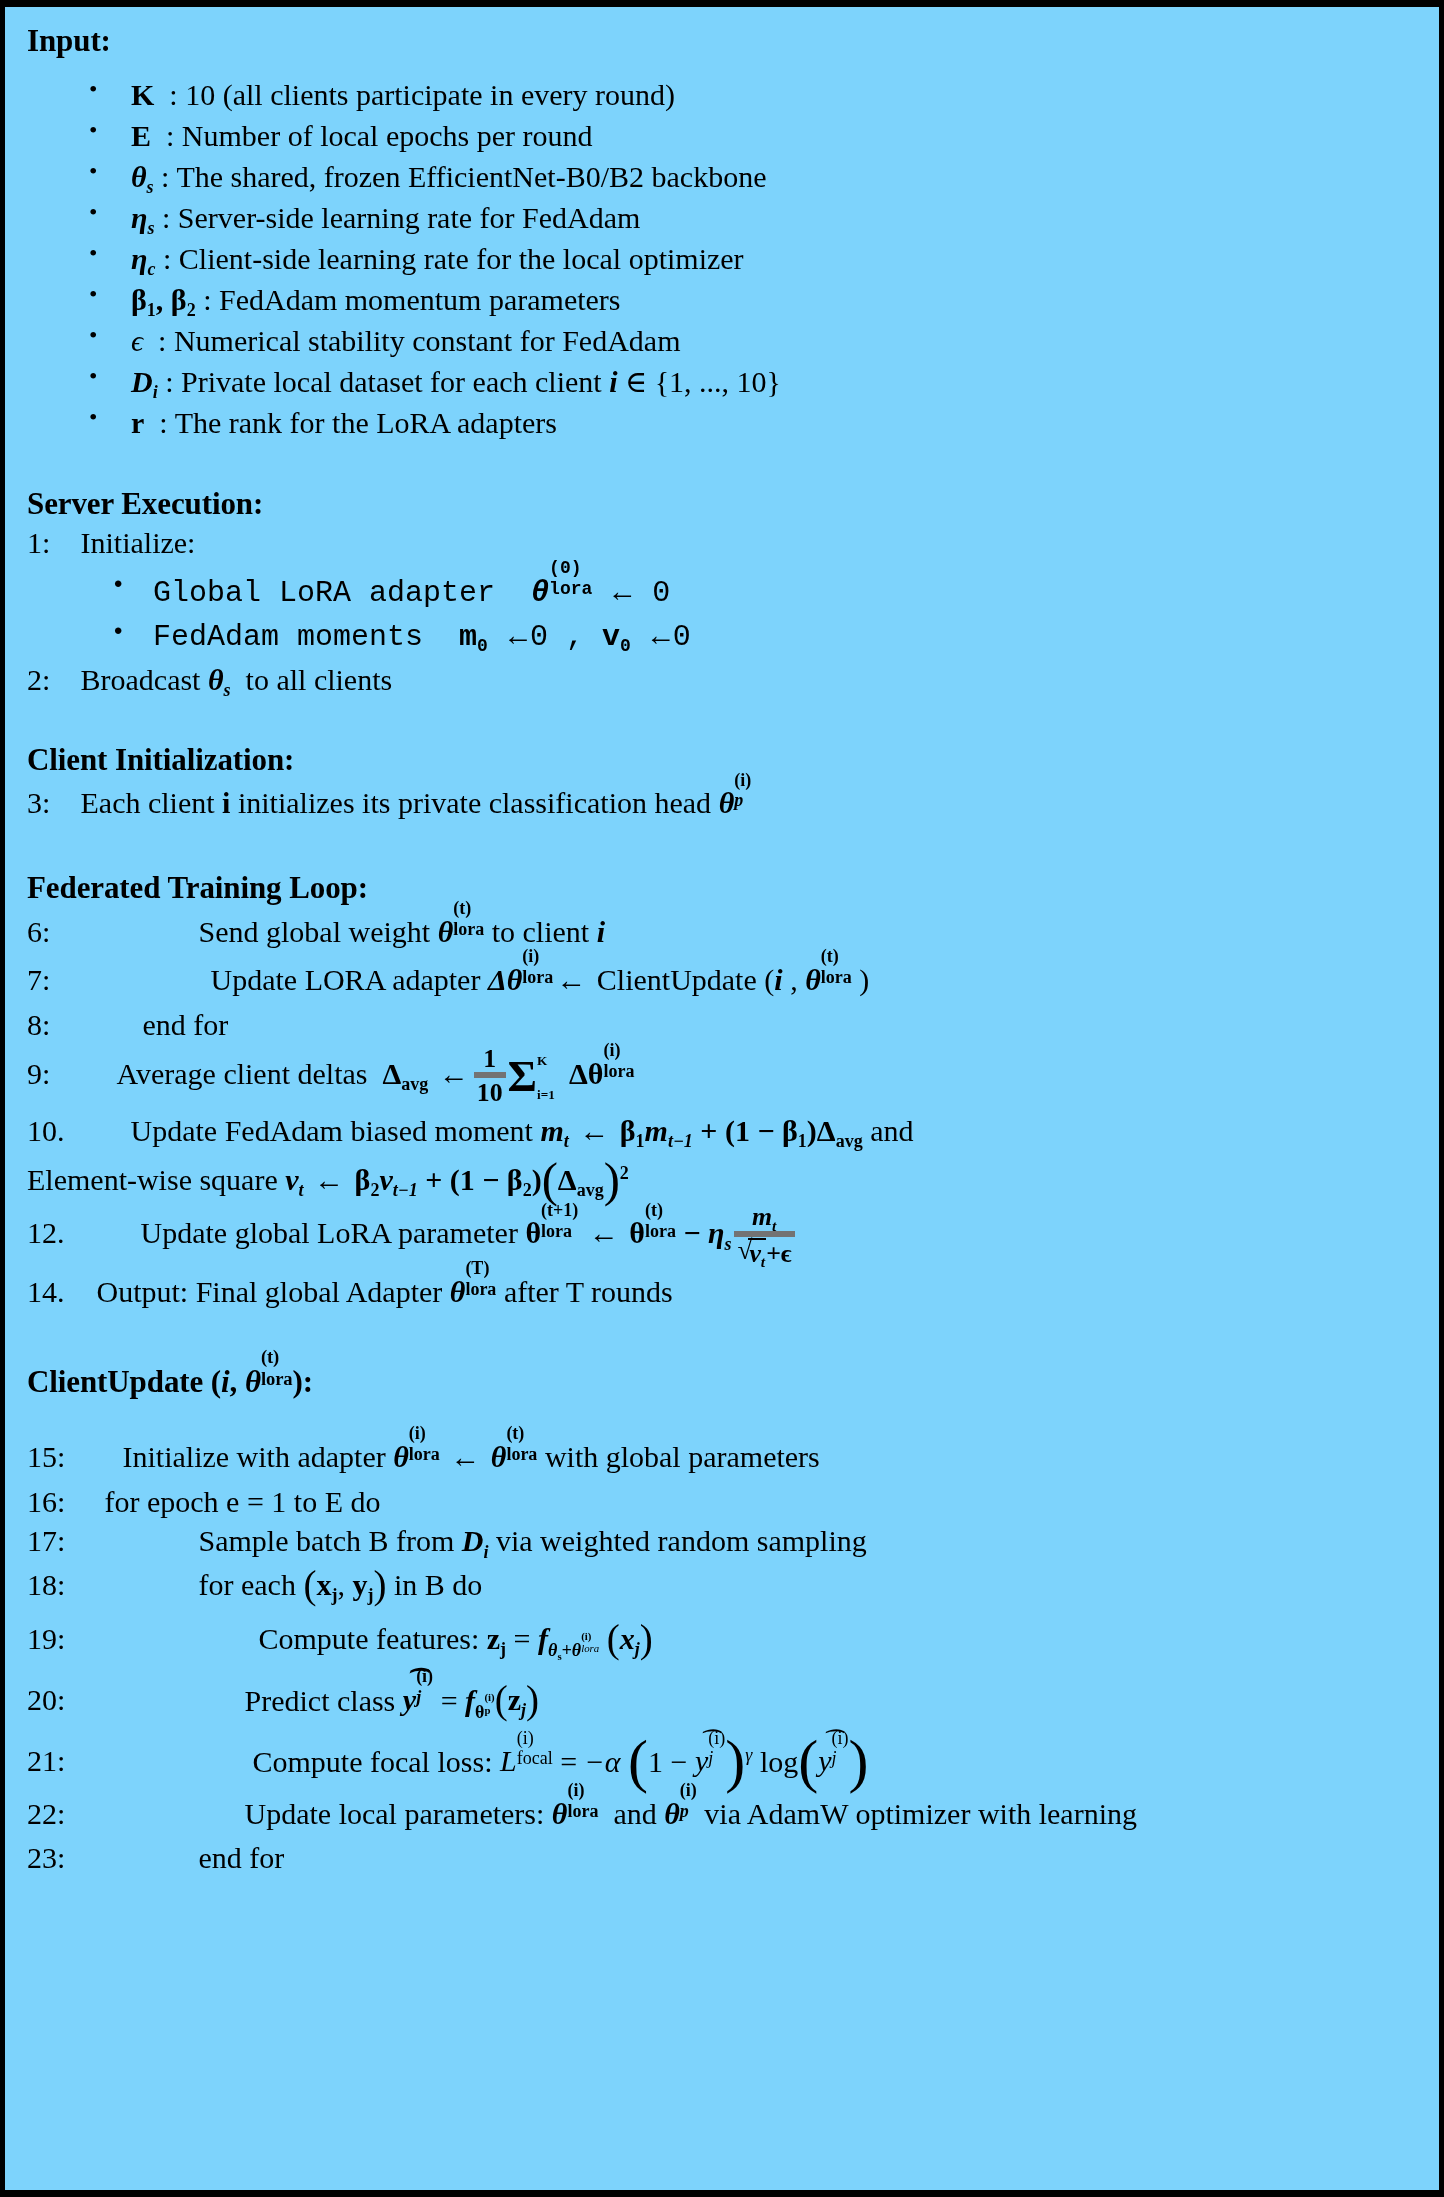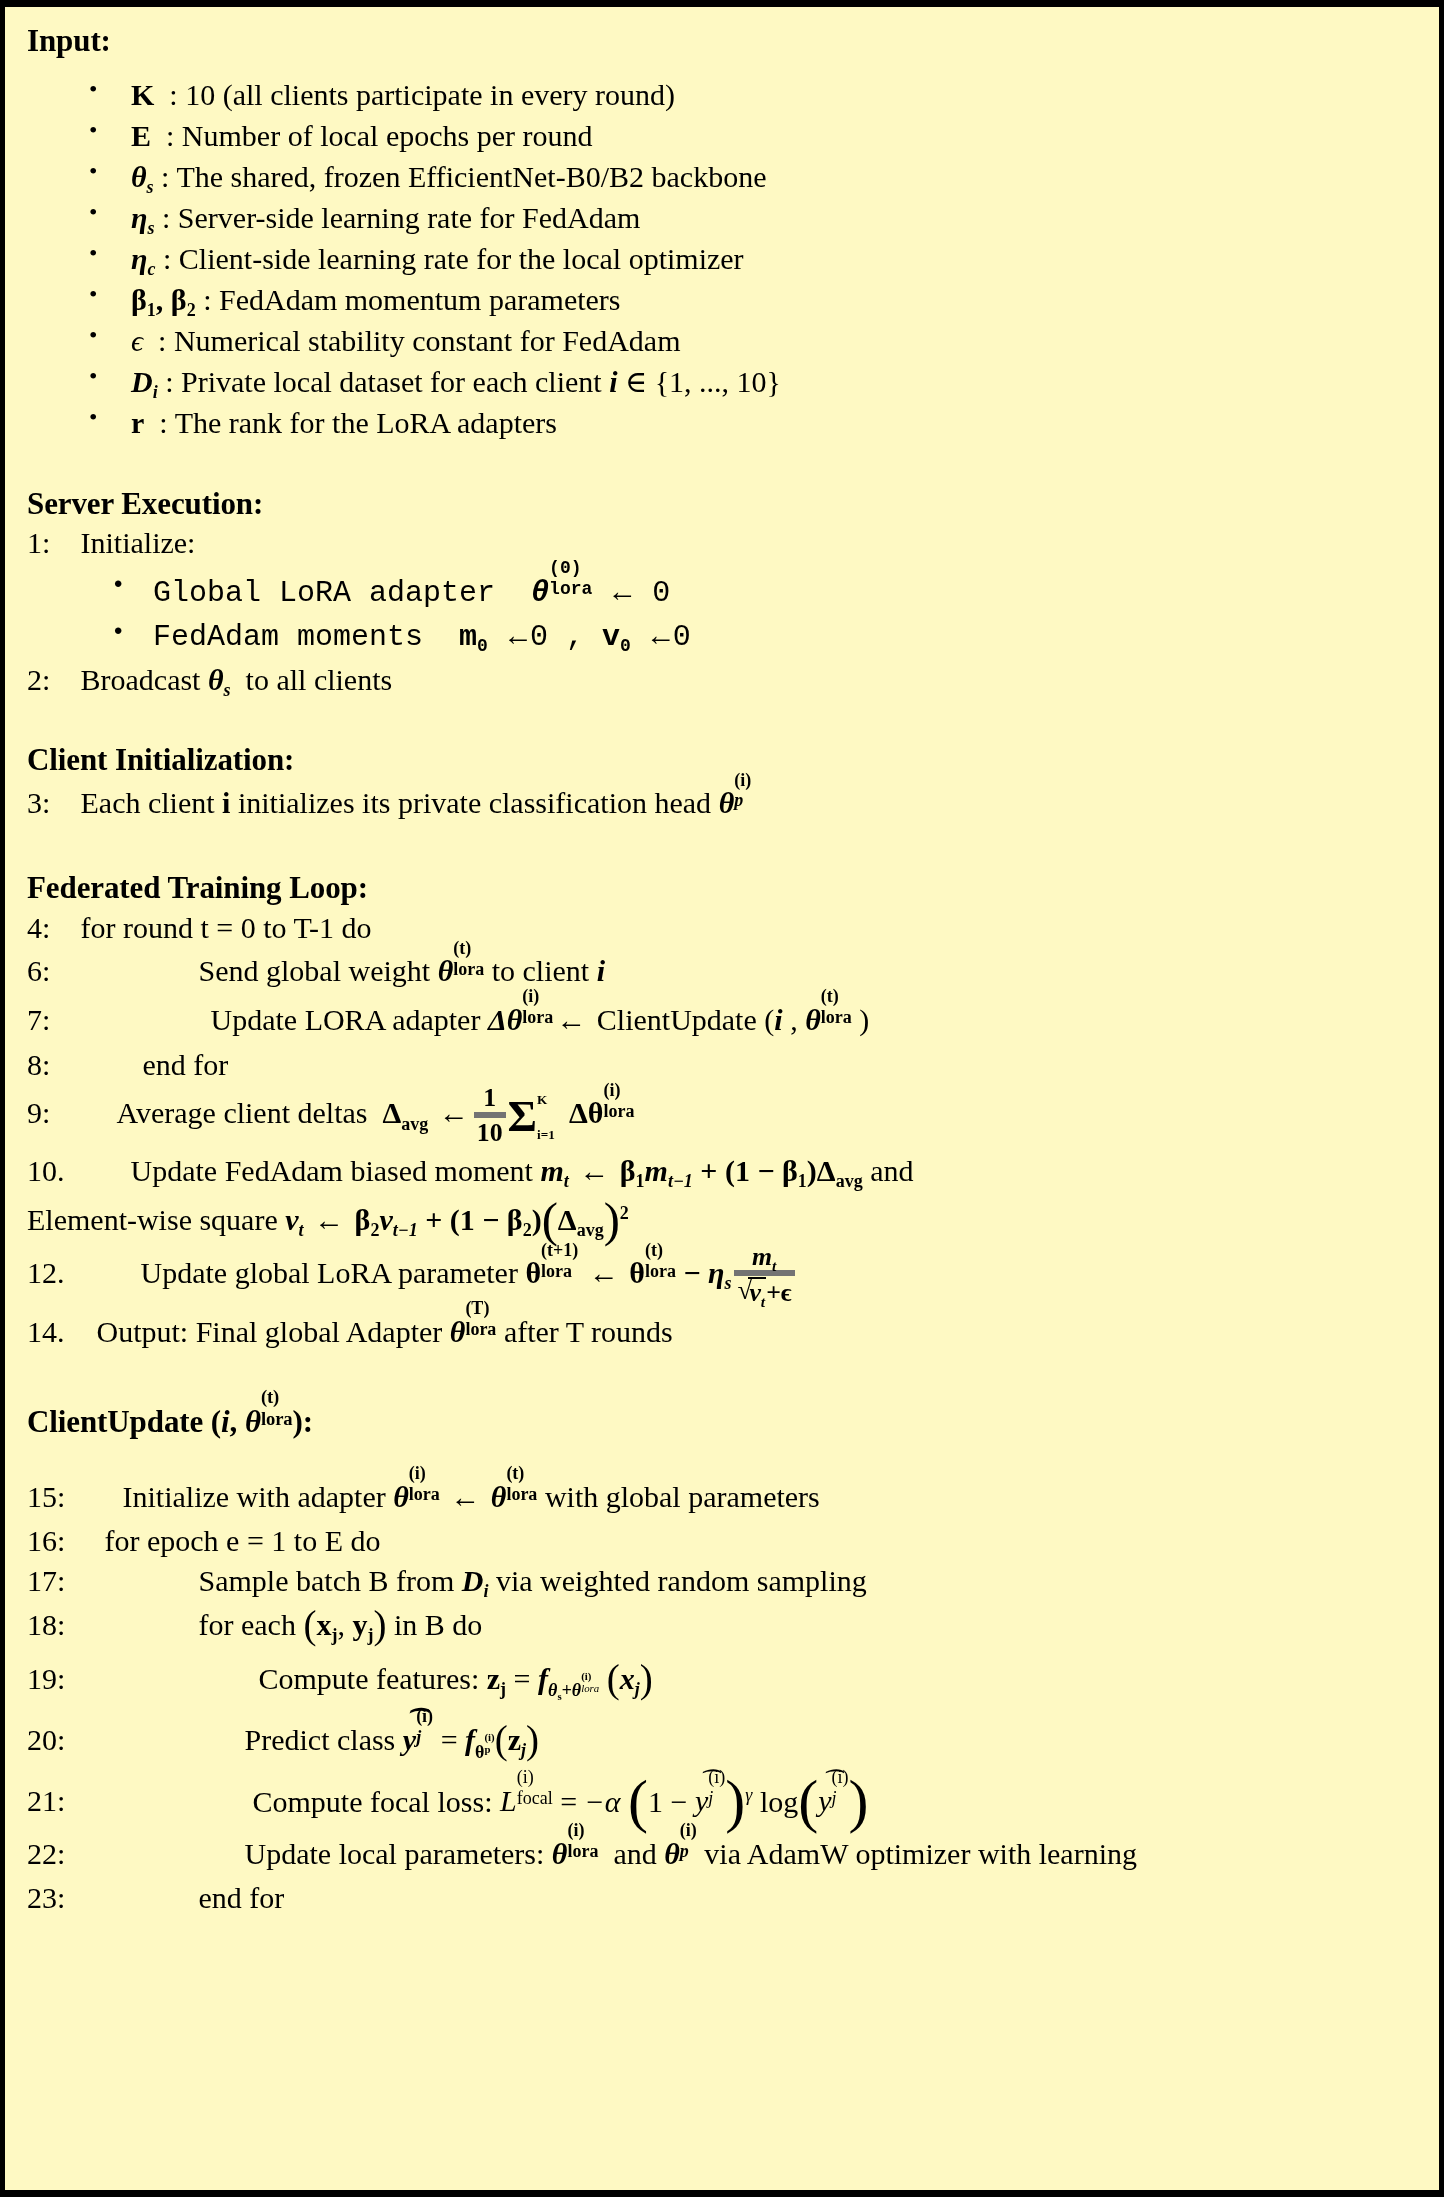--- a/index.html
+++ b/index.html
@@ -8,21 +8,21 @@
     padding: 0;
     background: #ffffff;
   }
   body {
     font-family: "Liberation Serif", "DejaVu Serif", serif;
     color: #000000;
   }
   #algorithm-frame {
     width: 1444px;
     min-height: 2197px;
-    background: #fef9c3;
+    background: #7dd3fc;
     border-left: 5px solid #000;
     border-right: 5px solid #000;
     border-top: 7px solid #000;
     border-bottom: 7px solid #000;
     padding: 14px 26px 10px 22px;
   }
 
   
   .sec-head {
     font-weight: bold;
@@ -292,24 +292,20 @@
     <span>Each client</span>
     <span class="mb">i</span>
     <span>initializes its private classification head</span>
     <span class="mbi">θ<span class="subsup"><span class="s-top up it">(i)</span><span class="s-bot it">p</span></span></span>
   </div>
 
   <div class="gap-l"></div>
 
   <div class="sec-head">Federated Training Loop:</div>
 
-  <div class="step indent-1">
-    <span class="num">4:</span>
-    <span>for round t = 0 to T-1 do</span>
-  </div>
 
 
   <div class="step indent-1 tall">
     <span class="num">6:</span>
     <span style="display:inline-block;width:118px"></span><span>Send global weight</span>
     <span class="mbi">θ<span class="subsup"><span class="s-top up it">(t)</span><span class="s-bot up bd">lora</span></span></span>
     <span>to client</span>
     <span class="mbi">i</span>
   </div>
 

